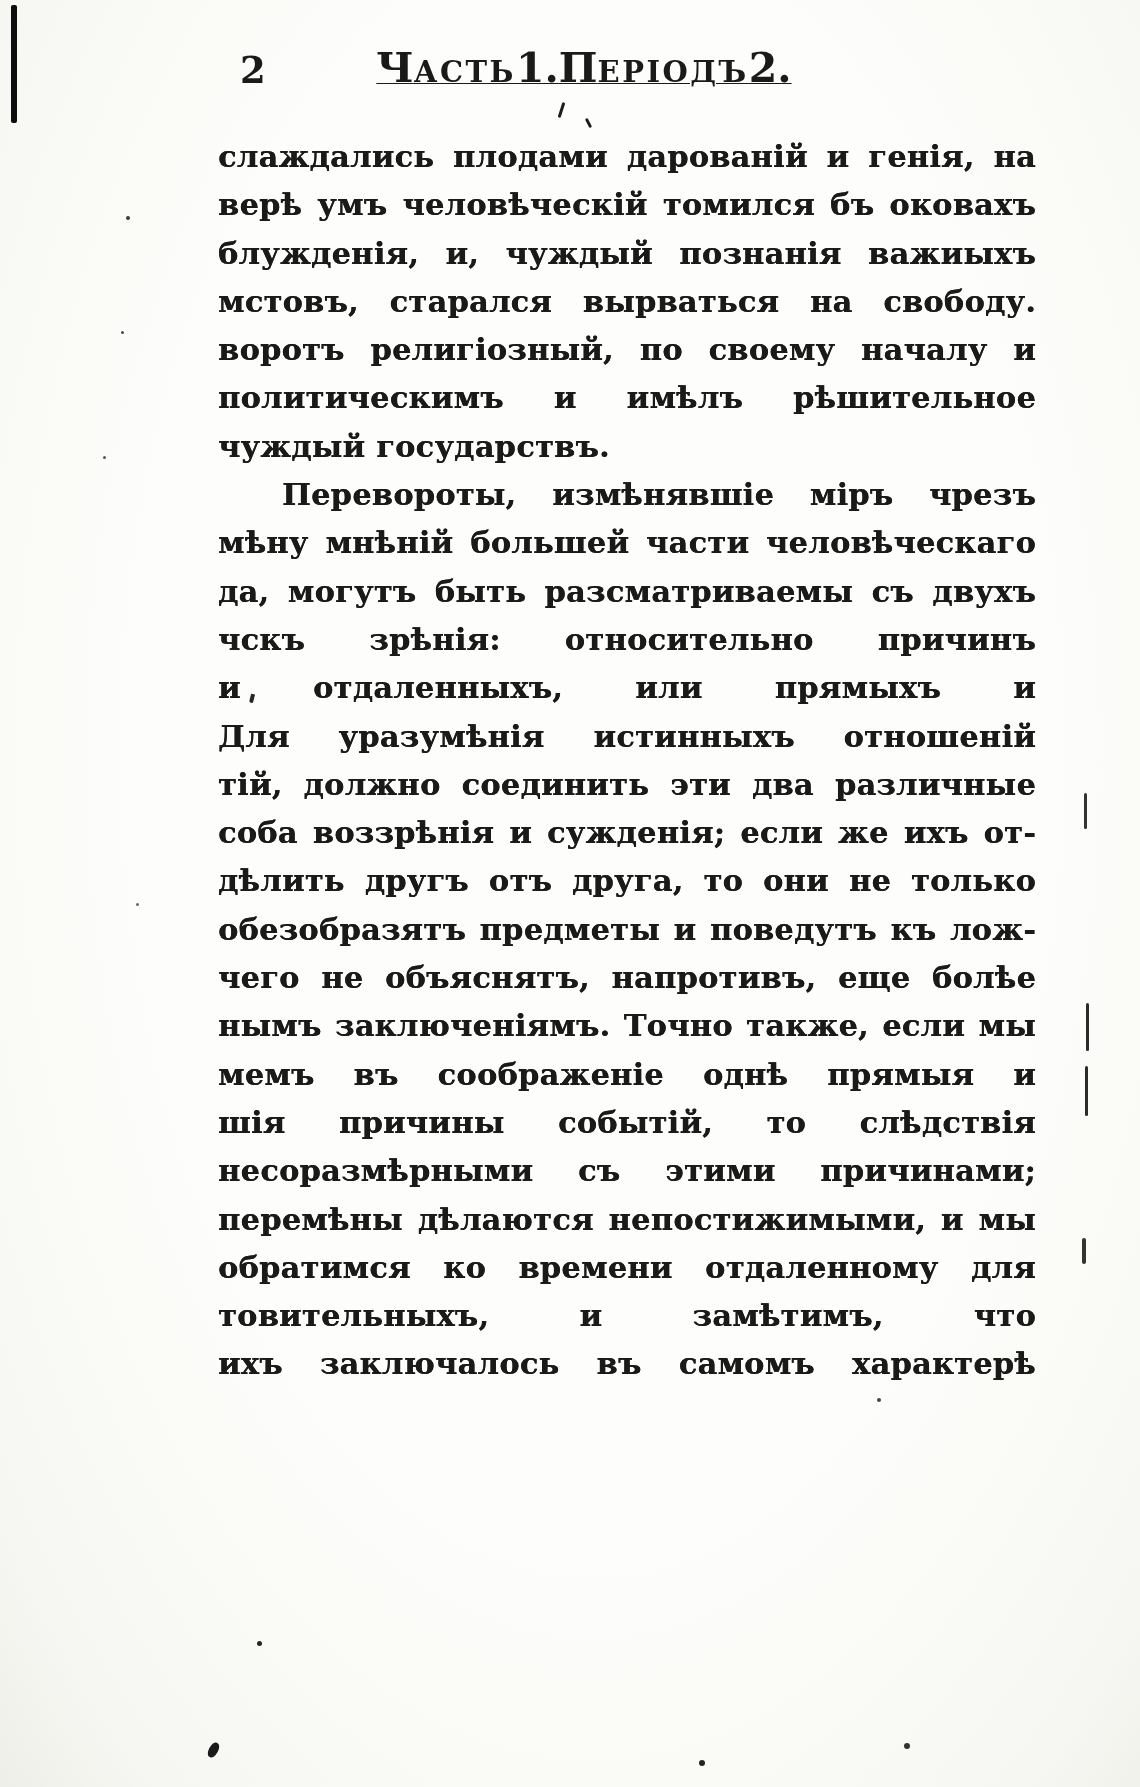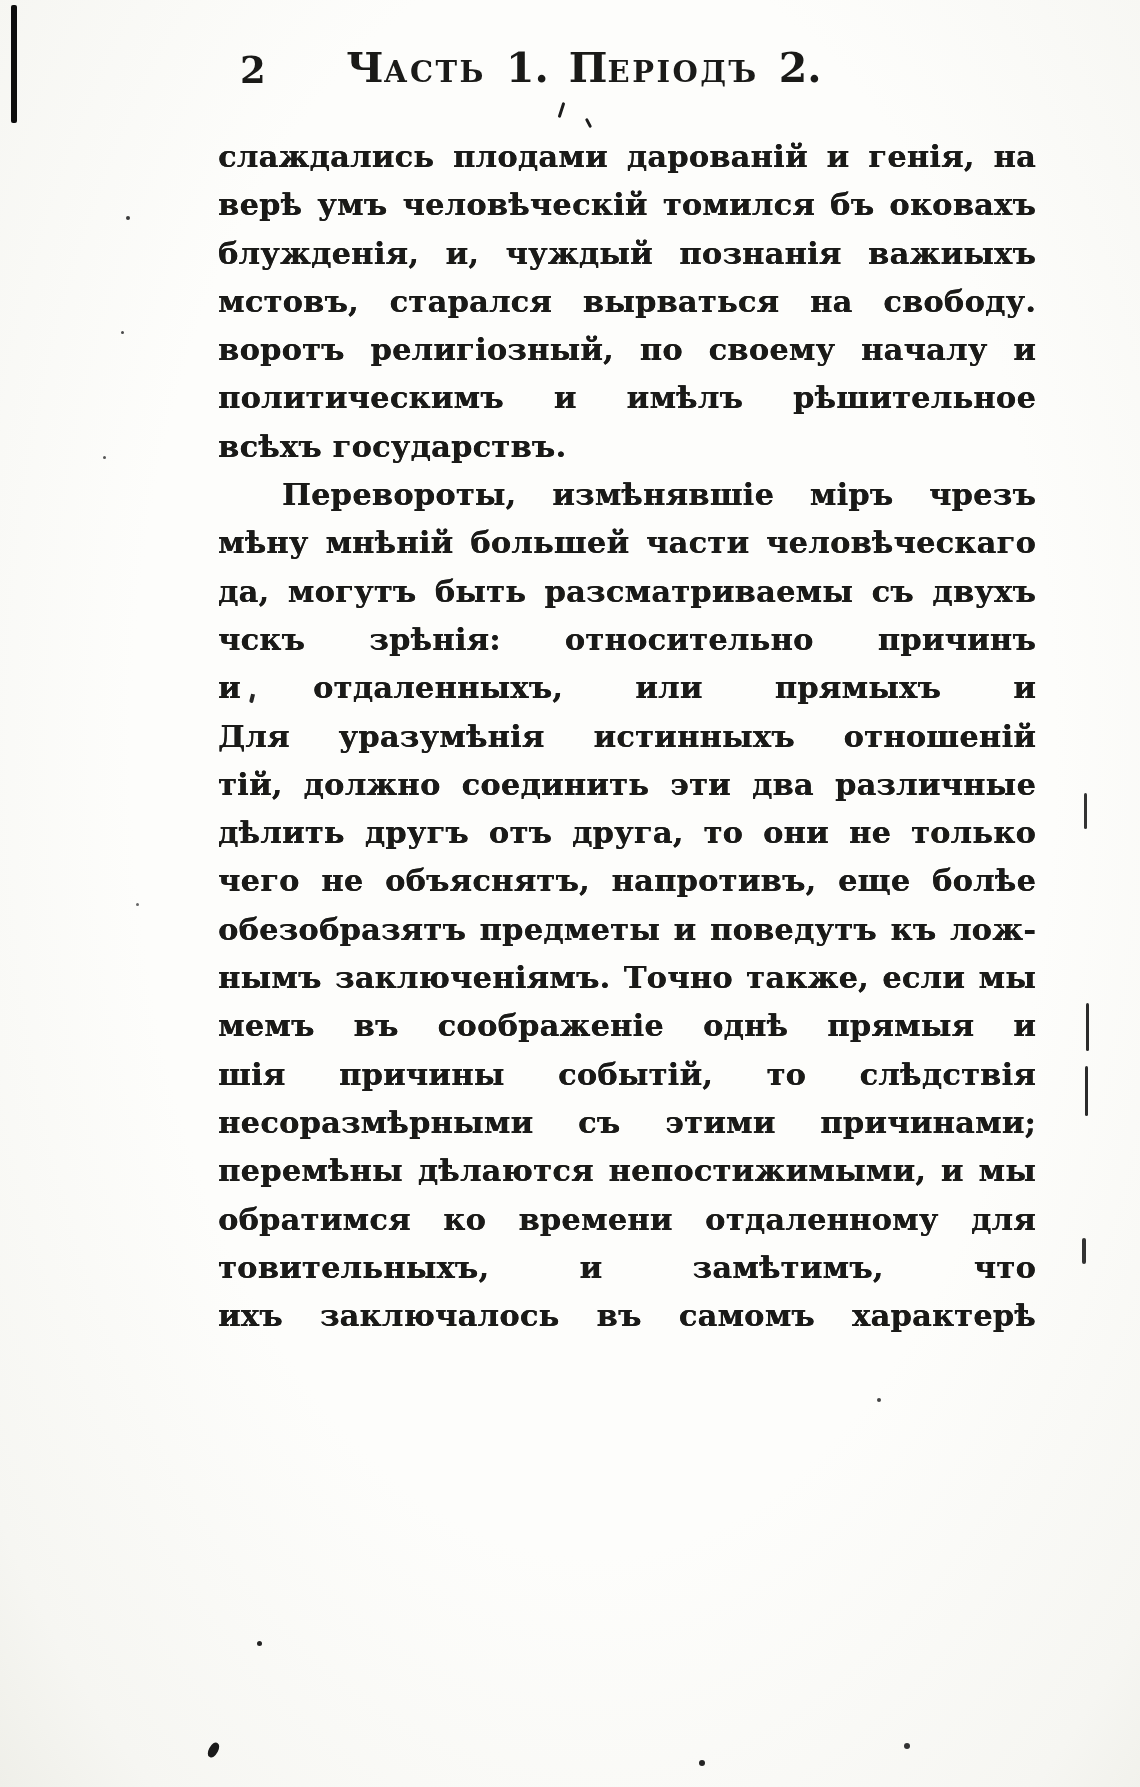--- a/index.html
+++ b/index.html
@@ -17,21 +17,21 @@
   
   .page-number {
     position:absolute; left:240px; top:48px;
     font-size:37px; letter-spacing:1px;
   }
   .running-header {
     position:absolute; top:44px; left:50%;
     transform:translateX(-50%) translateX(14px);
     white-space:nowrap;
   }
-  .hword { margin:0 10px; }
+  .hword { margin:0 0;text-decoration:underline; }
   .hcap   { font-size:41px; }
   .hsmall { font-size:29px; letter-spacing:2.5px; }
 
   
   .text-block {
     position:absolute; left:218px; top:132px; width:818px;
   }
   .line {
     height:48.3px; line-height:48.5px;
     font-size:30.5px;
@@ -74,31 +74,32 @@
 
   <div class="running-header"><span class="hword"><span class="hcap">Ч</span><span class="hsmall">АСТЬ</span></span><span class="hword"><span class="hcap">1.</span><span class="hsmall"></span></span><span class="hword"><span class="hcap">П</span><span class="hsmall">ЕРІОДЪ</span></span><span class="hword"><span class="hcap">2.</span><span class="hsmall"></span></span></div>
 
   <div class="text-block">
       <div class="line">слаждались плодами дарованій и генія, на сѣ-</div>
       <div class="line">верѣ умъ человѣческій томился бъ оковахъ за-</div>
       <div class="line">блужденія, и, чуждый познанія важиыхъ пред-</div>
       <div class="line">мстовъ, старался вырваться на свободу. Пере-</div>
       <div class="line">воротъ религіозный, по своему началу и пред-</div>
       <div class="line">политическимъ и имѣлъ рѣшительное вліяніе</div>
-      <div class="line no-justify">всѣхъ государствъ.</div>
+      <div class="line no-justify">чуждый государствъ.</div>
       <div class="line indent">Перевороты, измѣнявшіе міръ чрезъ перс-</div>
       <div class="line">мѣну мнѣній большей части человѣческаго ро-</div>
       <div class="line">да, могутъ быть разсматриваемы съ двухъ то-</div>
       <div class="line">чскъ зрѣнія: относительно причинъ непрямыхъ</div>
       <div class="line">и отдаленныхъ, или прямыхъ и ближайшихъ.</div>
       <div class="line">Для уразумѣнія истинныхъ отношеній собы-</div>
       <div class="line">тій, должно соединить эти два различные спо-</div>
+      <div class="line">соба воззрѣнія и сужденія; если же ихъ от-</div>
       <div class="line">дѣлить другъ отъ друга, то они не только ни-</div>
+      <div class="line">обезобразятъ предметы и поведутъ къ лож-</div>
       <div class="line">чего не объяснятъ, напротивъ, еще болѣе</div>
-      <div class="line">обезобразятъ предметы и поведутъ къ лож-</div>
       <div class="line">нымъ заключеніямъ. Точно также, если мы при-</div>
       <div class="line">мемъ въ соображеніе однѣ прямыя и ближай-</div>
       <div class="line">шія причины событій, то слѣдствія покажутся</div>
       <div class="line">несоразмѣрными съ этими причинами; великія</div>
       <div class="line">перемѣны дѣлаются непостижимыми, и мы ста-</div>
       <div class="line">обратимся ко времени отдаленному для отыс-</div>
       <div class="line">товительныхъ, и замѣтимъ, что происхожденіе</div>
       <div class="line">ихъ заключалось въ самомъ характерѣ вѣка,</div>
     </div>
 

